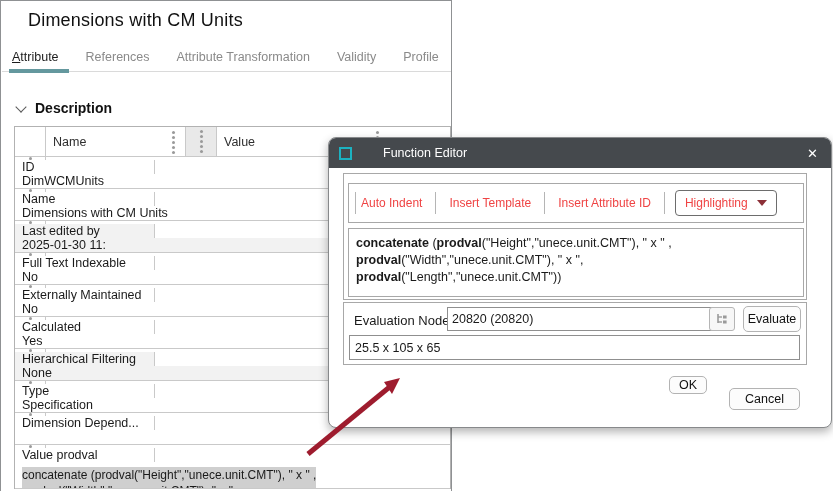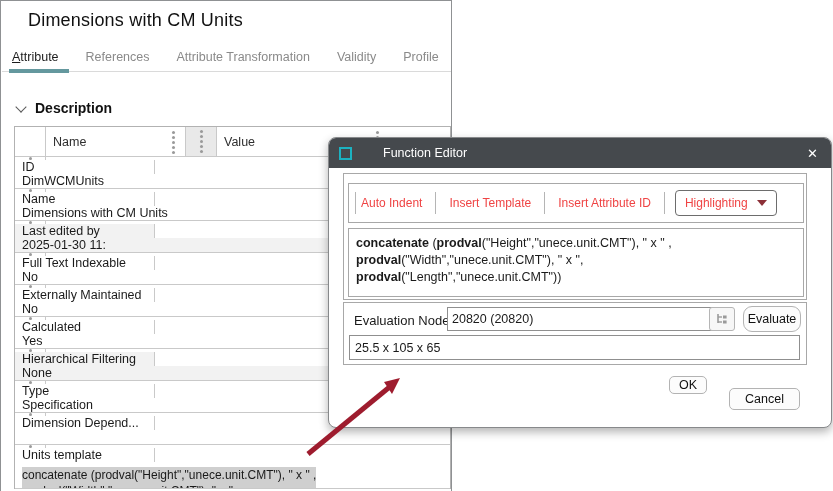--- a/index.html
+++ b/index.html
@@ -74,21 +74,21 @@
     white-space:pre; overflow:hidden; }
   #code-area b { font-weight:bold; }
 
   #eval-label { position:absolute; left:10px; top:10px; font-size:13px; }
   #eval-node-input { position:absolute; left:63px; top:4px; width:274px; height:24px;
     border:1px solid #8f8f8f; font-size:12.5px; padding-left:4px; display:flex; align-items:center;
     background:#fff; overflow:hidden;margin-left:40px; }
   #eval-tree-btn { position:absolute; left:365px; top:4px; width:26px; height:24px;
     border:1px solid #b5b5b5; border-radius:3px; background:#f7f7f7;
     display:flex; align-items:center; justify-content:center; cursor:default; }
-  #evaluate-btn { position:absolute; left:399px; top:3px; width:58px; height:26px;border-radius:9px; }
+  #evaluate-btn { position:absolute; left:399px; top:3px; width:58px; height:26px; }
   #eval-result { position:absolute; left:5px; top:32px; width:451px; height:25px;
     border:1px solid #8f8f8f; font-size:12.5px; padding-left:5px; display:flex; align-items:center;
     background:#fff; overflow:hidden; }
 
   .btn { border:1px solid #b3b3b3; border-radius:5px; background:#fcfcfc;
     font-size:12.5px; color:#111; display:flex; align-items:center; justify-content:center; cursor:default; }
   #ok-btn { position:absolute; left:340px; top:238px; width:38px; height:18px; }
   #cancel-btn { position:absolute; left:400px; top:250px; width:71px; height:22px; }
 
   #arrow-svg { position:absolute; left:295px; top:366px; z-index:20; pointer-events:none; }
@@ -197,21 +197,21 @@
             <span class="dots"></span>
           </div>
           <div class="cell c-name">Dimension Depend...</div>
           <div class="cell c-sep"></div>
           <div class="cell c-value"></div>
         </div>
         <div class="trow body tall">
           <div class="cell c-grip">
             <span class="dots"></span>
           </div>
-          <div class="cell c-name">Units template</div>
+          <div class="cell c-name">Value prodval</div>
           <div class="cell c-sep"></div>
           <div class="cell c-value" style="align-items: flex-start; padding-top: 5px;">
             <span class="hl-text">concatenate (prodval("Height","unece.unit.CMT"), " x " ,
 prodval("Width","unece.unit.CMT"), " x ",</span>
           </div>
         </div>
       </div>
   </div>
 </div>
 

